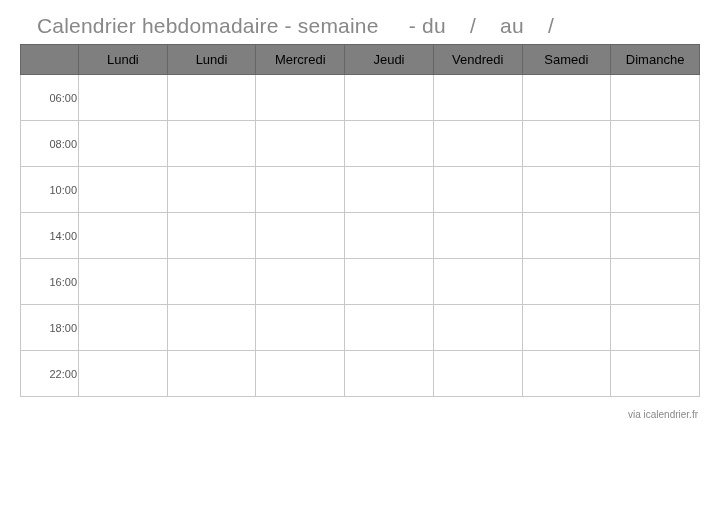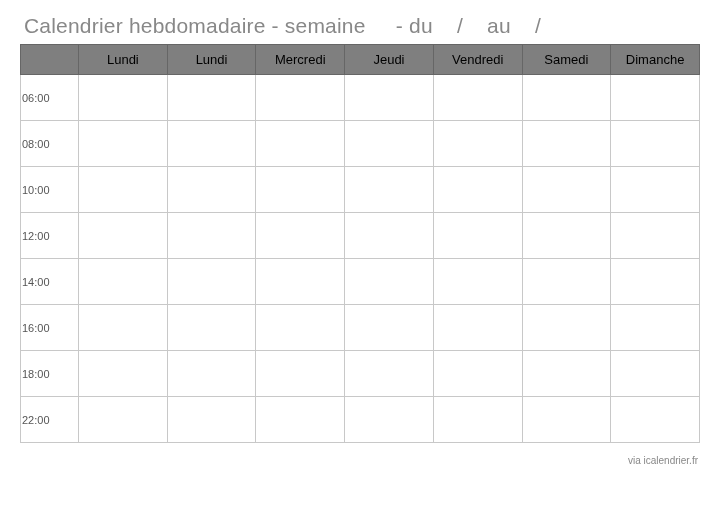--- a/index.html
+++ b/index.html
@@ -11,21 +11,21 @@
     width: 720px;
     height: 509px;
   }
   .container {
     padding: 14px 20px 8px 20px;
   }
   .title {
     font-size: 21px;
     color: #888;
     font-weight: normal;
-    margin: 0 0 6px 4px;
+    margin: 0 0 6px 17px;
     letter-spacing: 0.2px;
   }
   table {
     width: 100%;
     border-collapse: collapse;
     table-layout: fixed;
   }
   thead th {
     background: #7f7f7f;
     color: #000000;
@@ -36,21 +36,21 @@
     text-align: center;
   }
   thead th.time-head {
     width: 58px;
   }
   tbody td {
     border: 1px solid #c8c8c8;
     height: 46px;
   }
   tbody td.time-cell {
-    text-align: left;
+    text-align: right;
     font-size: 11px;
     color: #555;
     vertical-align: middle;
   }
   tbody td.slot {
     background: #fff;
   }
   .footer {
     text-align: right;
     font-size: 10px;
@@ -102,30 +102,20 @@
         <td class="time-cell">10:00</td>
         <td class="slot"></td>
           <td class="slot"></td>
           <td class="slot"></td>
           <td class="slot"></td>
           <td class="slot"></td>
           <td class="slot"></td>
           <td class="slot"></td>
       </tr>
       <tr>
-        <td class="time-cell">12:00</td>
-        <td class="slot"></td>
-          <td class="slot"></td>
-          <td class="slot"></td>
-          <td class="slot"></td>
-          <td class="slot"></td>
-          <td class="slot"></td>
-          <td class="slot"></td>
-      </tr>
-      <tr>
         <td class="time-cell">14:00</td>
         <td class="slot"></td>
           <td class="slot"></td>
           <td class="slot"></td>
           <td class="slot"></td>
           <td class="slot"></td>
           <td class="slot"></td>
           <td class="slot"></td>
       </tr>
       <tr>

